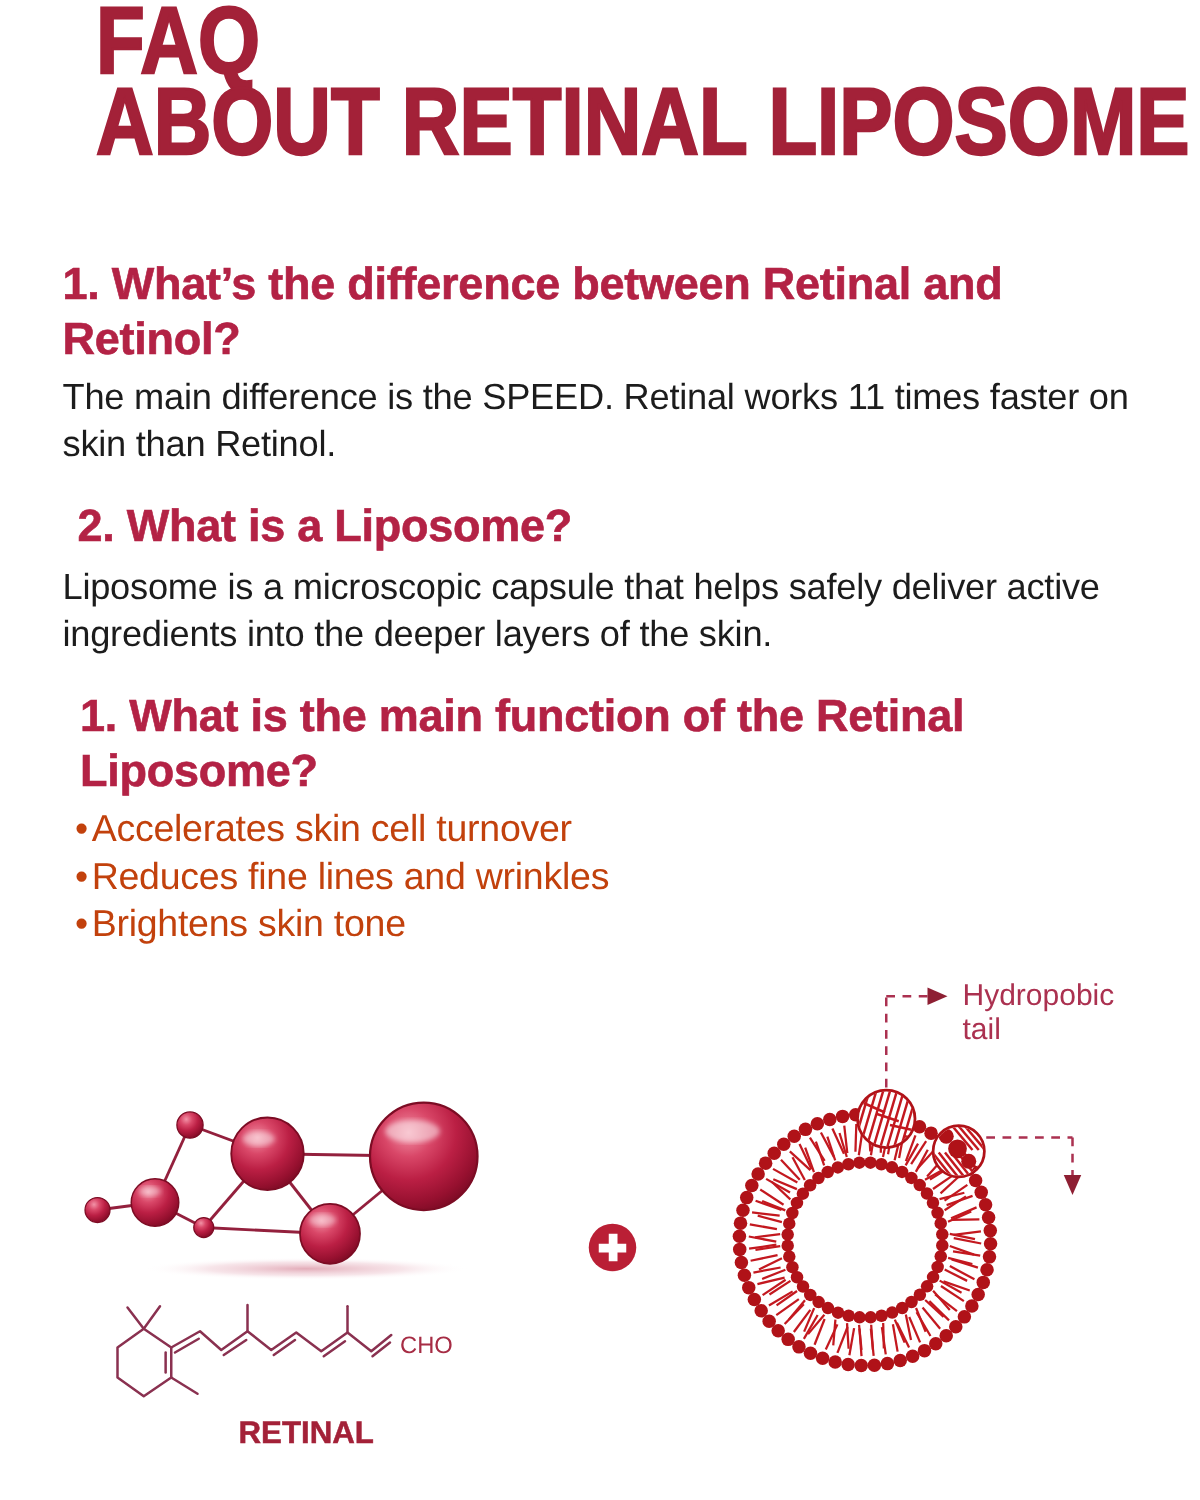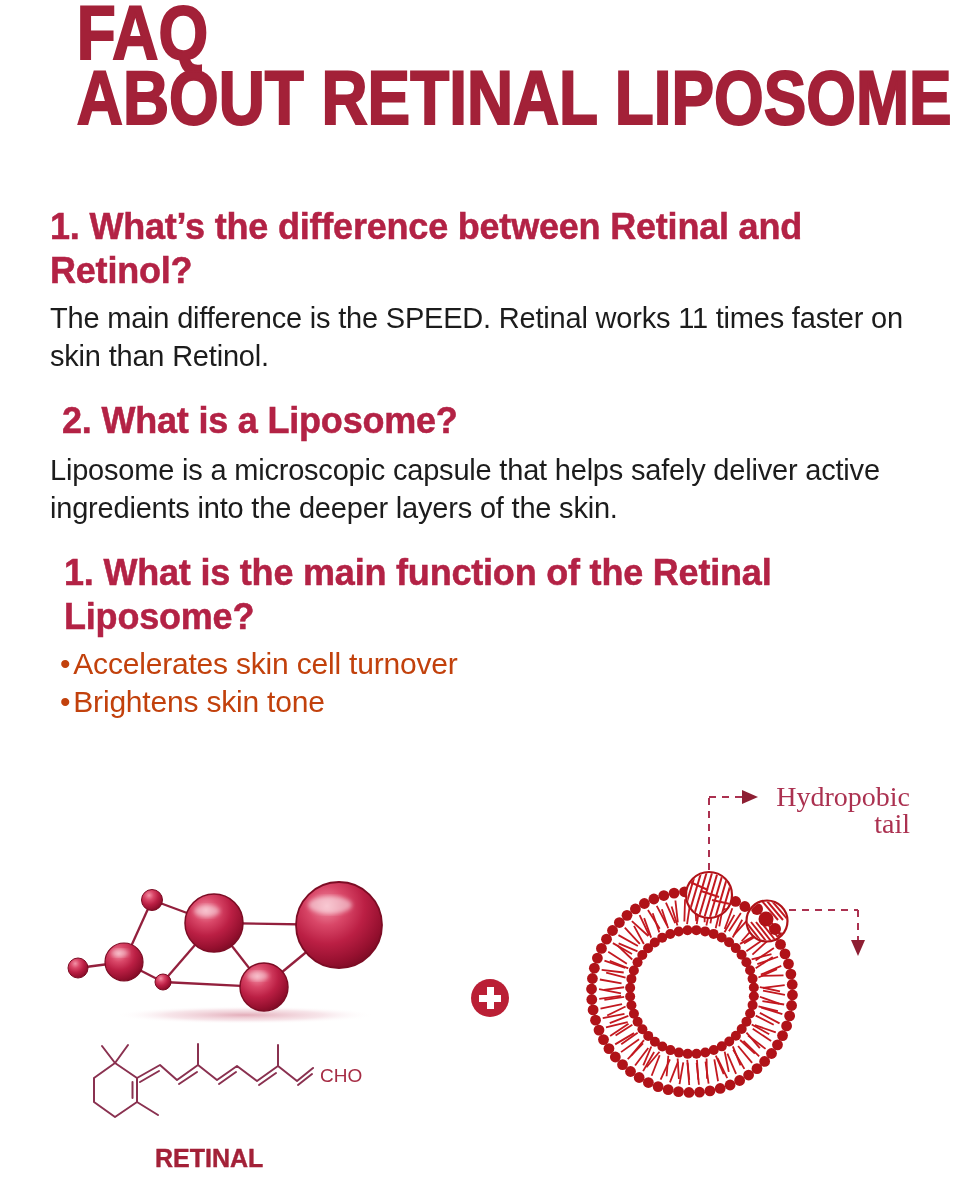--- a/index.html
+++ b/index.html
@@ -31,27 +31,27 @@
   #formula-svg{left:70px;top:1030px;}
   #liposome-svg{left:540px;top:770px;}
   .plus-badge{
     position:absolute;left:471px;top:979px;width:38px;height:38px;border-radius:50%;
     background:#ba1f35;
   }
   .plus-badge .bar{position:absolute;background:#ffffff;}
   .plus-badge .bar-h{left:8px;top:15.5px;width:22px;height:7px;}
   .plus-badge .bar-v{left:15.5px;top:8px;width:7px;height:22px;}
   .annot{
-    position:absolute;color:#ab3150;font-size:28px;line-height:27px;text-align:right;font-family:Liberation Serif, serif;
+    position:absolute;color:#ab3150;font-size:24px;line-height:27px;text-align:left;
   }
   #hydrophobic-label{left:770px;top:783px;width:140px;}
   #hydrophilic-label{left:800px;top:960px;width:135px;}
   .caption{
     position:absolute;color:#a32138;font-weight:bold;font-size:25px;letter-spacing:0px;
-    margin-top:12px;-webkit-text-stroke:0.4px #a32138;
+    text-align:center;-webkit-text-stroke:0.4px #a32138;
   }
   #retinal-caption{left:155px;top:1132px;width:180px;}
   #liposome-caption{left:620px;top:1132px;width:180px;}
 </style>
 </head>
 <body>
 
 <div id="page">
 
   <div class="title-block">
@@ -61,20 +61,21 @@
 
   <div class="q-head" style="left:50px;top:205px;width:800px;">1. What’s the difference between Retinal and Retinol?</div>
   <div class="answer" style="left:50px;top:299px;width:880px;">The main difference is the SPEED. Retinal works 11 times faster on skin than Retinol.</div>
 
   <div class="q-head" style="left:50px;top:399px;width:800px;margin-left:12px;">2. What is a Liposome?</div>
   <div class="answer" style="left:50px;top:451px;width:880px;">Liposome is a microscopic capsule that helps safely deliver active ingredients into the deeper layers of the skin.</div>
 
   <div class="q-head" style="left:64px;top:551px;width:790px;">1. What is the main function of the Retinal Liposome?</div>
   <ul class="bullets">
     <li><span class="dot">•</span><span>Accelerates skin cell turnover</span></li>
+    <li><span class="dot">•</span><span>Reduces fine lines and wrinkles</span></li>
     <li><span class="dot">•</span><span>Brightens skin tone</span></li>
   </ul>
 
   <svg id="molecule-svg" class="fig" width="420" height="185" viewBox="0 0 420 185">
     <defs>
       <radialGradient id="sphereG" cx="36%" cy="28%" r="80%">
         <stop offset="0%" stop-color="#f292a6"></stop>
         <stop offset="28%" stop-color="#d94768"></stop>
         <stop offset="55%" stop-color="#bb1f44"></stop>
         <stop offset="82%" stop-color="#96102f"></stop>

